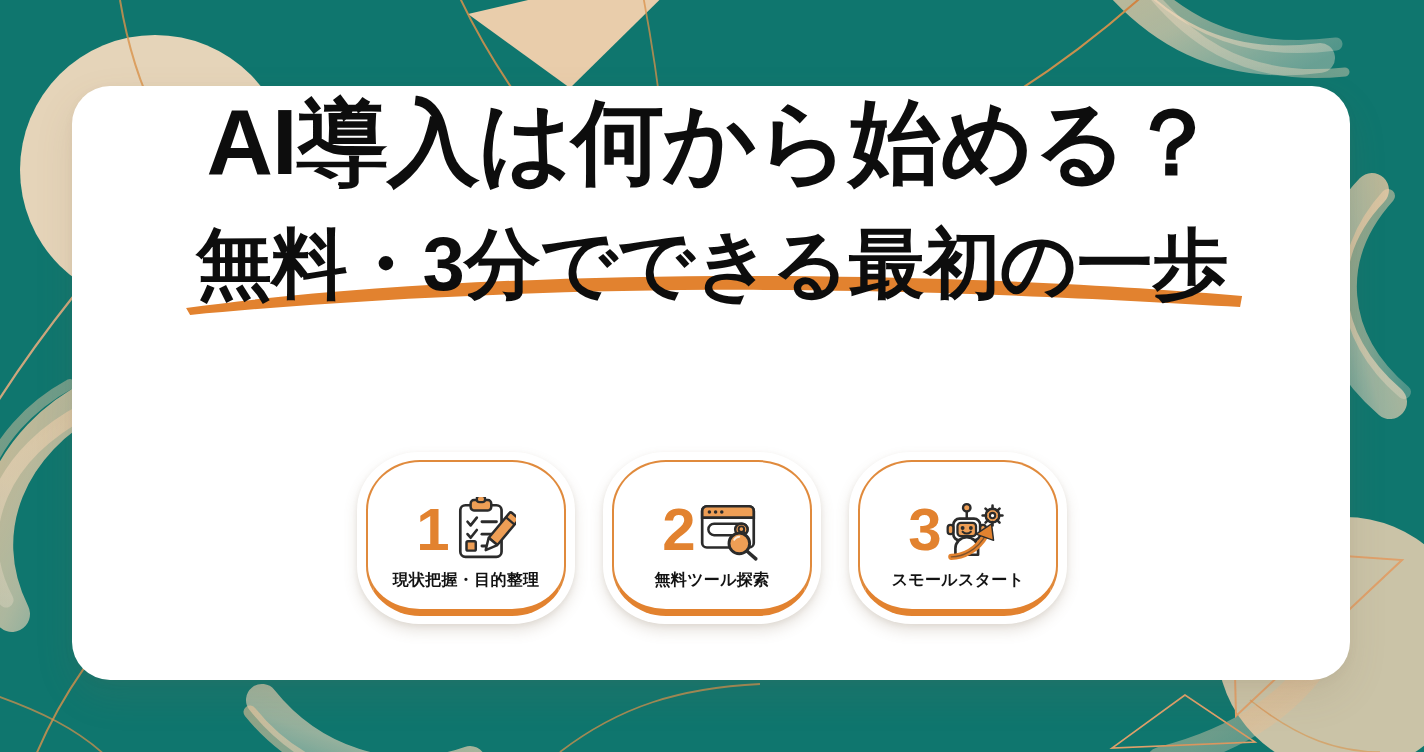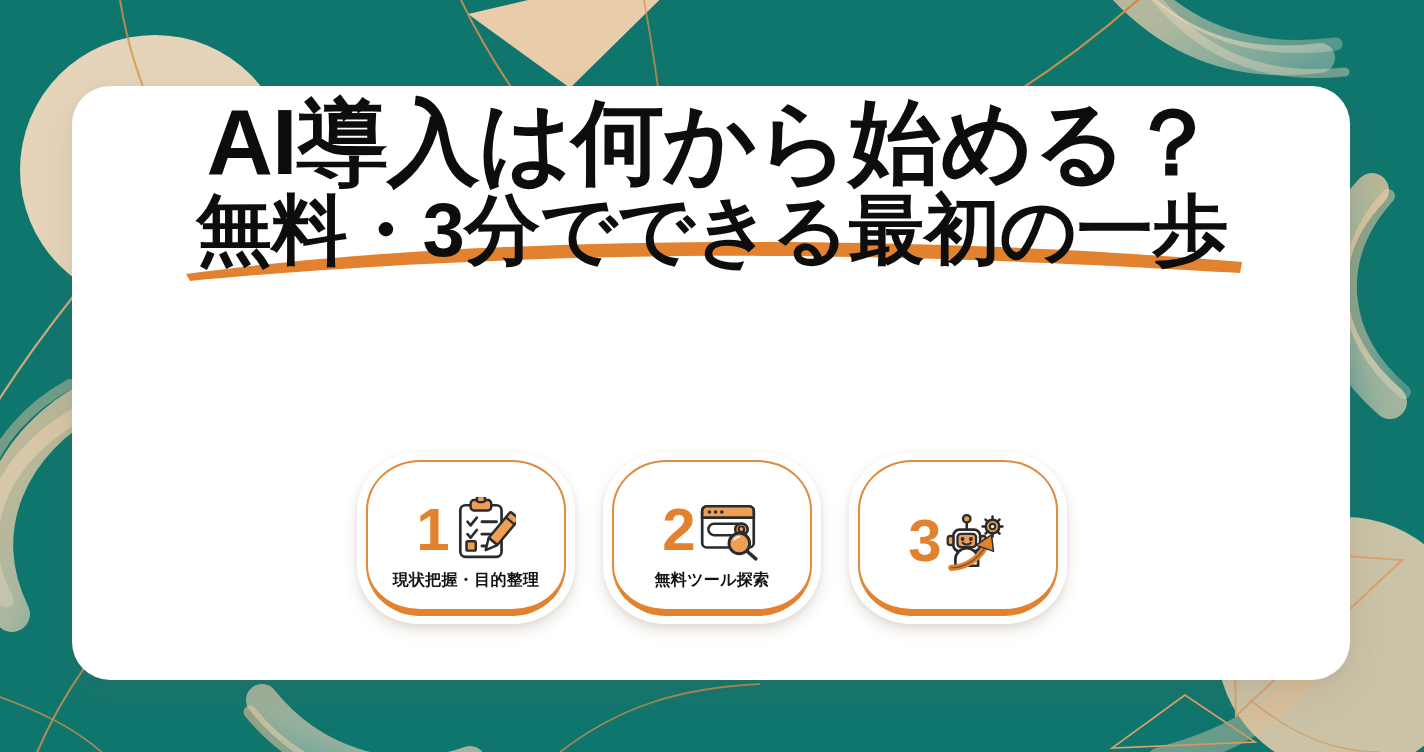--- a/index.html
+++ b/index.html
@@ -55,21 +55,21 @@
     font-size:92px;
     font-weight:bold;
     line-height:1.02;
     letter-spacing:-1px;
     color:#0d0d0d;
     white-space:nowrap;
   }
   .headline-2-wrap {
     position:relative;
     display:inline-block;
-    margin-top:0;
+    margin-top:34px;
     text-align:right;
   }
   .headline-2 {
     position:relative;
     font-size:76px;
     font-weight:bold;
     line-height:1.05;
     letter-spacing:-0.5px;
     color:#0d0d0d;
     white-space:nowrap;
@@ -315,16 +315,17 @@
                 <line x1="6.8" y1="-6.8" x2="4.5" y2="-4.5"></line>
                 <line x1="-4.5" y1="4.5" x2="-6.8" y2="6.8"></line>
               </g>
             </g>
             <path d="M 9,58 C 20,58 34,52 43,36" fill="none" stroke="#E2822F" stroke-width="6" stroke-linecap="round"></path>
             <path d="M 9,58 C 20,58 34,52 43,36" fill="none" stroke="#2B2B2B" stroke-width="1.2" stroke-linecap="round" opacity="0.55"></path>
             <polygon points="48,26 50,42 33,36" fill="#E2822F" stroke="#2B2B2B" stroke-width="1.4" stroke-linejoin="round"></polygon>
           </svg>
         </span>
       </div>
+      <div class="step-label">スモールスタート</div>
     </div>
 
   </div>
 </div>
 
 </body></html>

